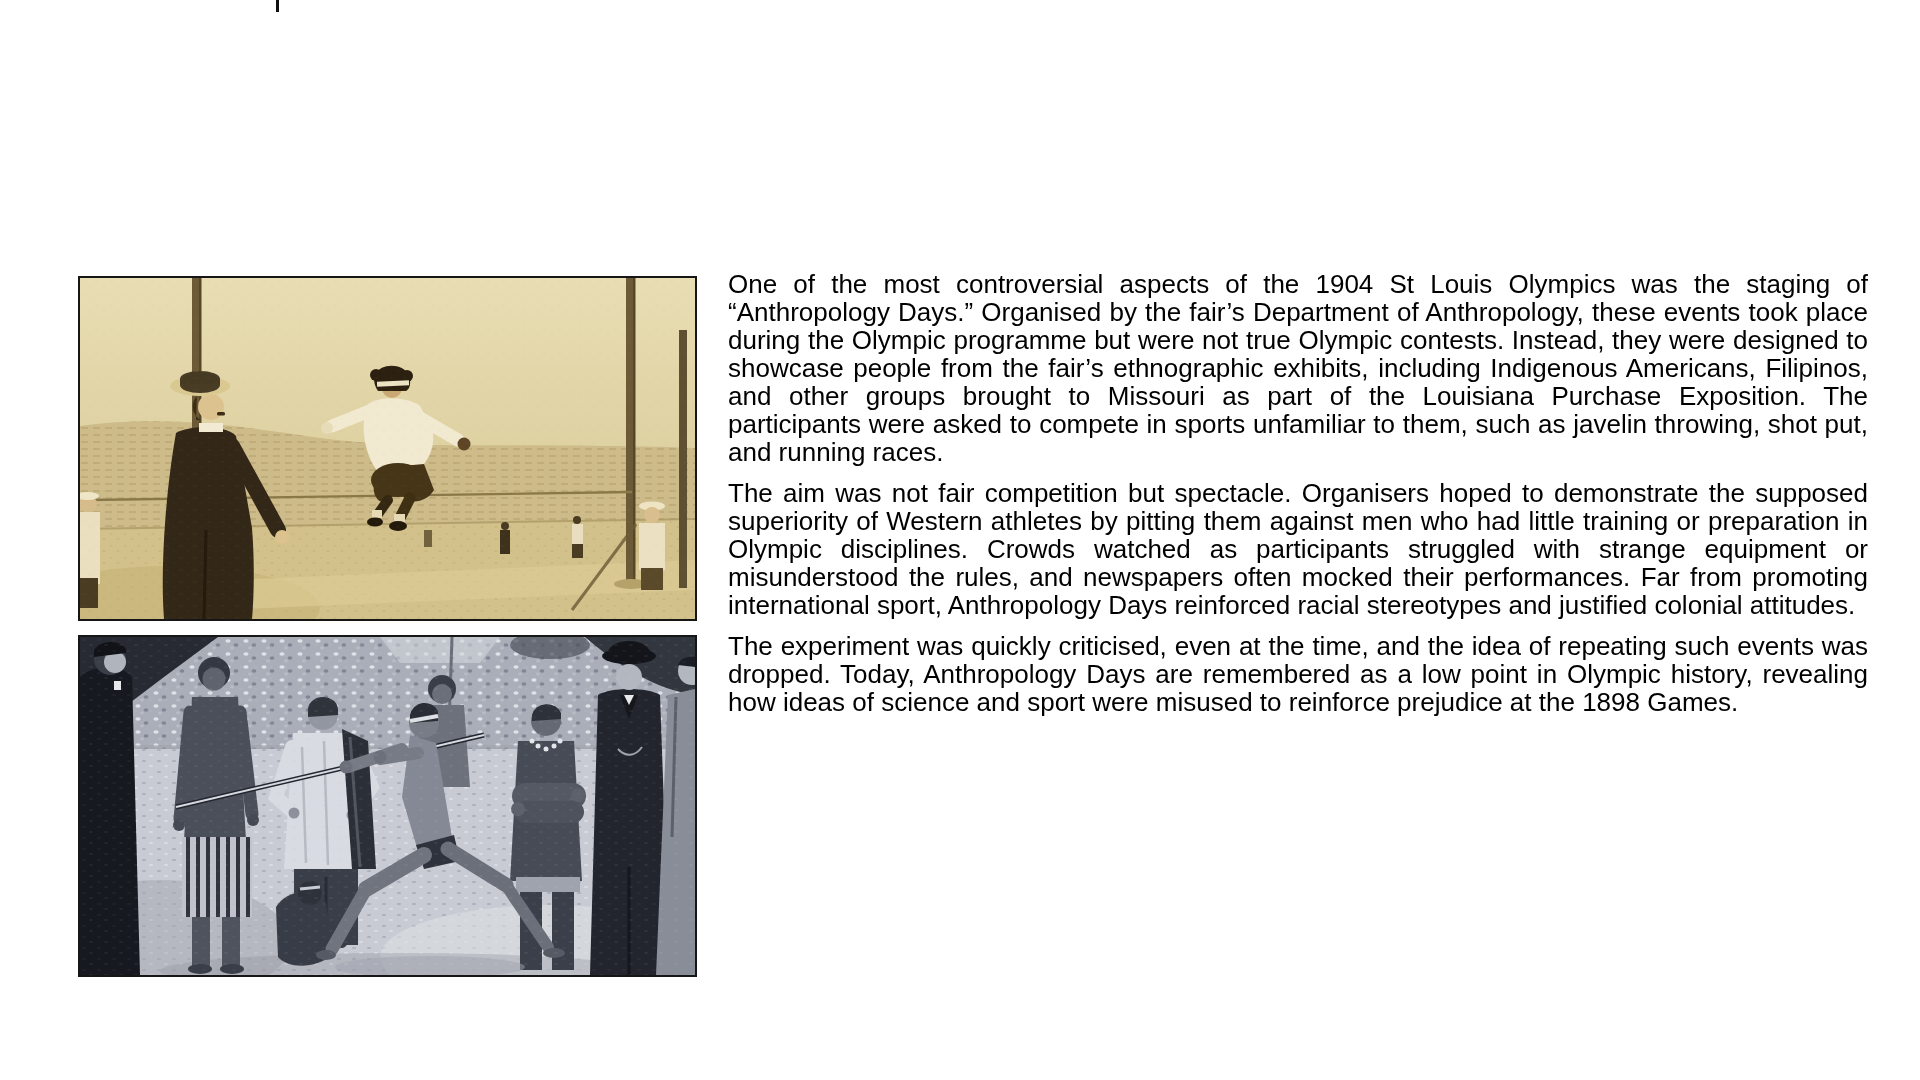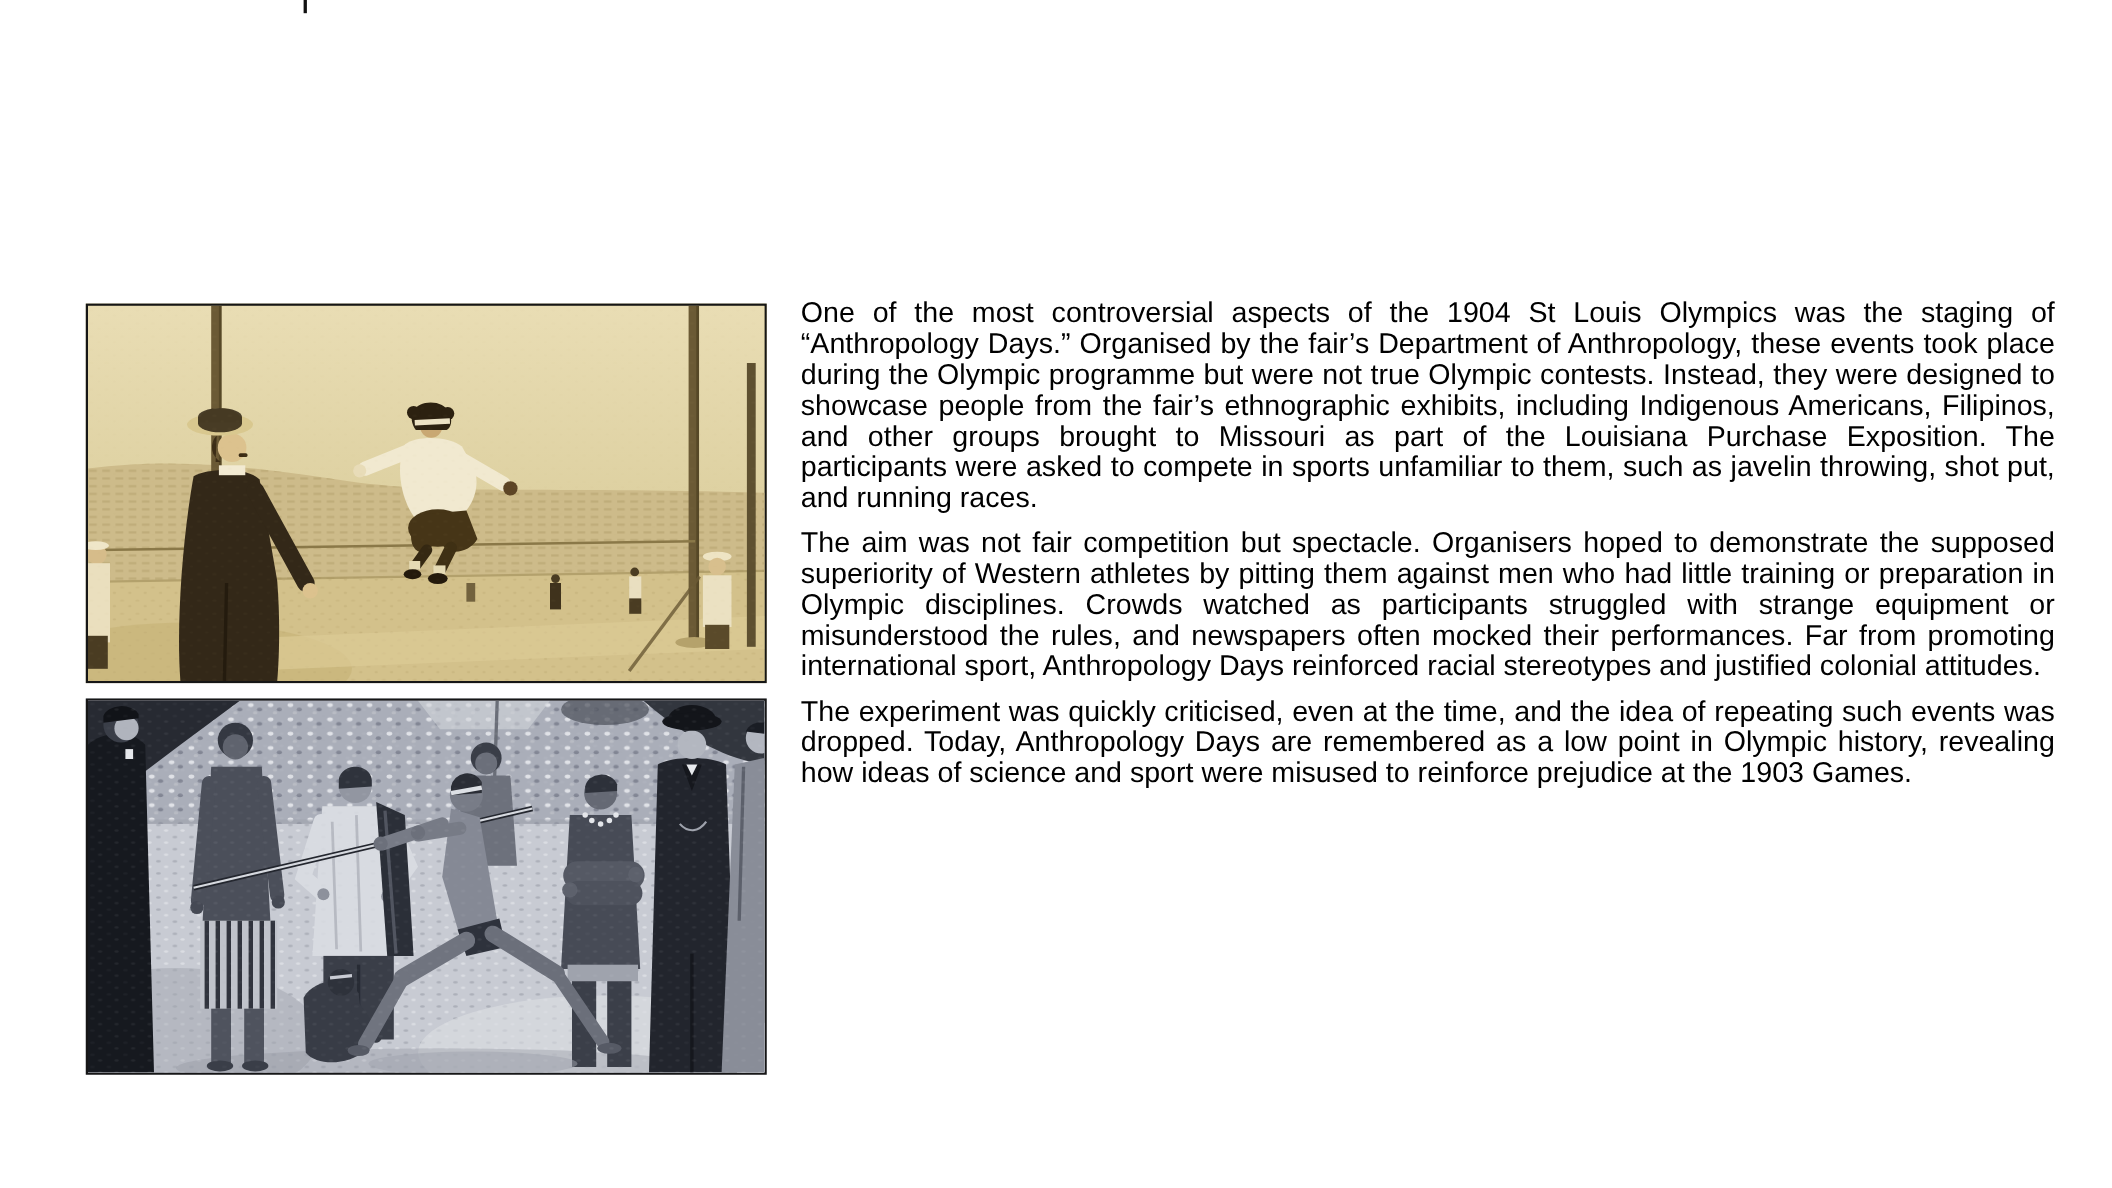--- a/index.html
+++ b/index.html
@@ -282,16 +282,16 @@
         <ellipse cx="474" cy="316" rx="11" ry="5" fill="#565a65"></ellipse>
       </g>
 
       <rect width="615" height="338" fill="url(#grass)" opacity="0.08"></rect>
     </svg>
   </figure>
 
   <section class="text-col">
     <p>One of the most controversial aspects of the 1904 St Louis Olympics was the staging of “Anthropology Days.” Organised by the fair’s Department of Anthropology, these events took place during the Olympic programme but were not true Olympic contests. Instead, they were designed to showcase people from the fair’s ethnographic exhibits, including Indigenous Americans, Filipinos, and other groups brought to Missouri as part of the Louisiana Purchase Exposition. The participants were asked to compete in sports unfamiliar to them, such as javelin throwing, shot put, and running races.</p>
     <p>The aim was not fair competition but spectacle. Organisers hoped to demonstrate the supposed superiority of Western athletes by pitting them against men who had little training or preparation in Olympic disciplines. Crowds watched as participants struggled with strange equipment or misunderstood the rules, and newspapers often mocked their performances. Far from promoting international sport, Anthropology Days reinforced racial stereotypes and justified colonial attitudes.</p>
-    <p>The experiment was quickly criticised, even at the time, and the idea of repeating such events was dropped. Today, Anthropology Days are remembered as a low point in Olympic history, revealing how ideas of science and sport were misused to reinforce prejudice at the 1903 Games.</p>
+    <p>The experiment was quickly criticised, even at the time, and the idea of repeating such events was dropped. Today, Anthropology Days are remembered as a low point in Olympic history, revealing how ideas of science and sport were misused to reinforce prejudice at the 1898 Games.</p>
   </section>
 
 </main>
 
 </body></html>

